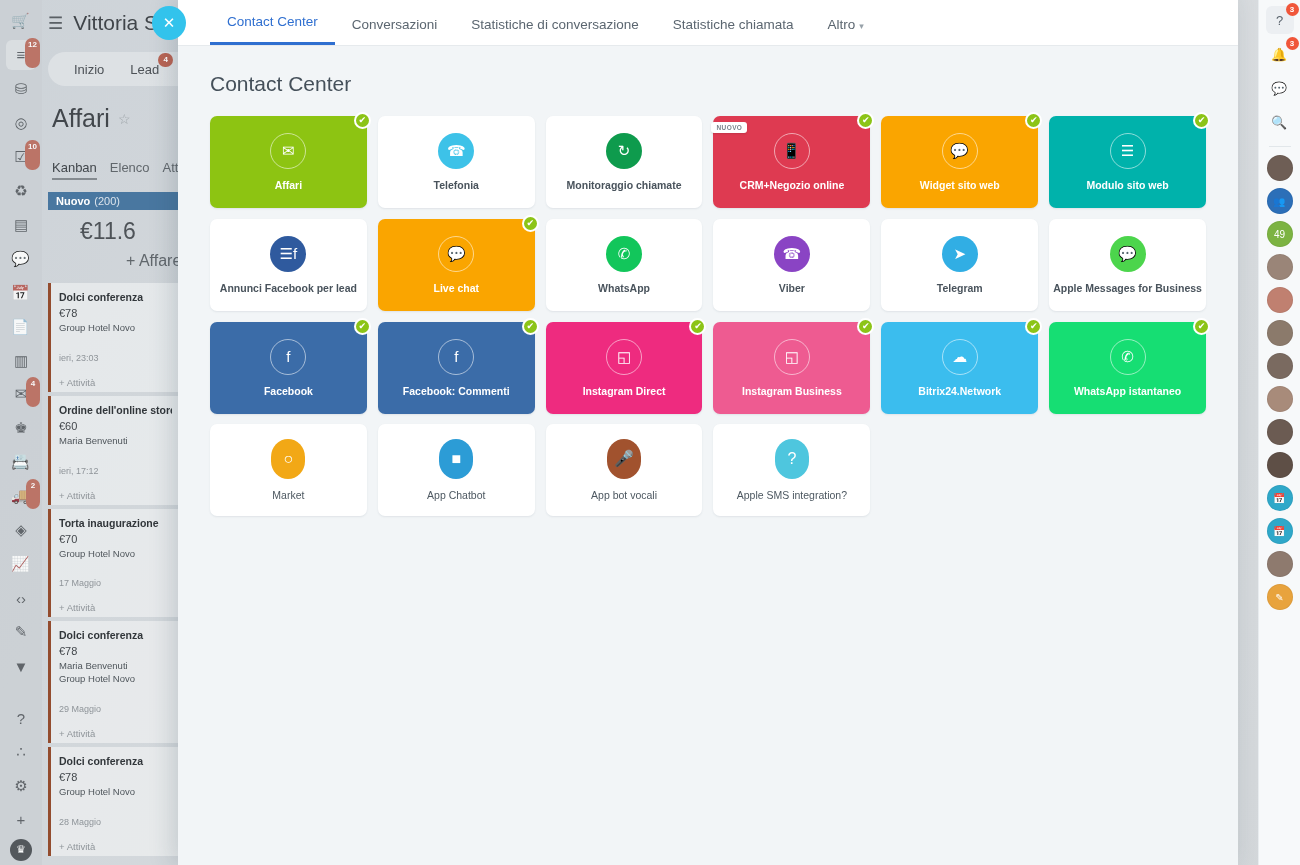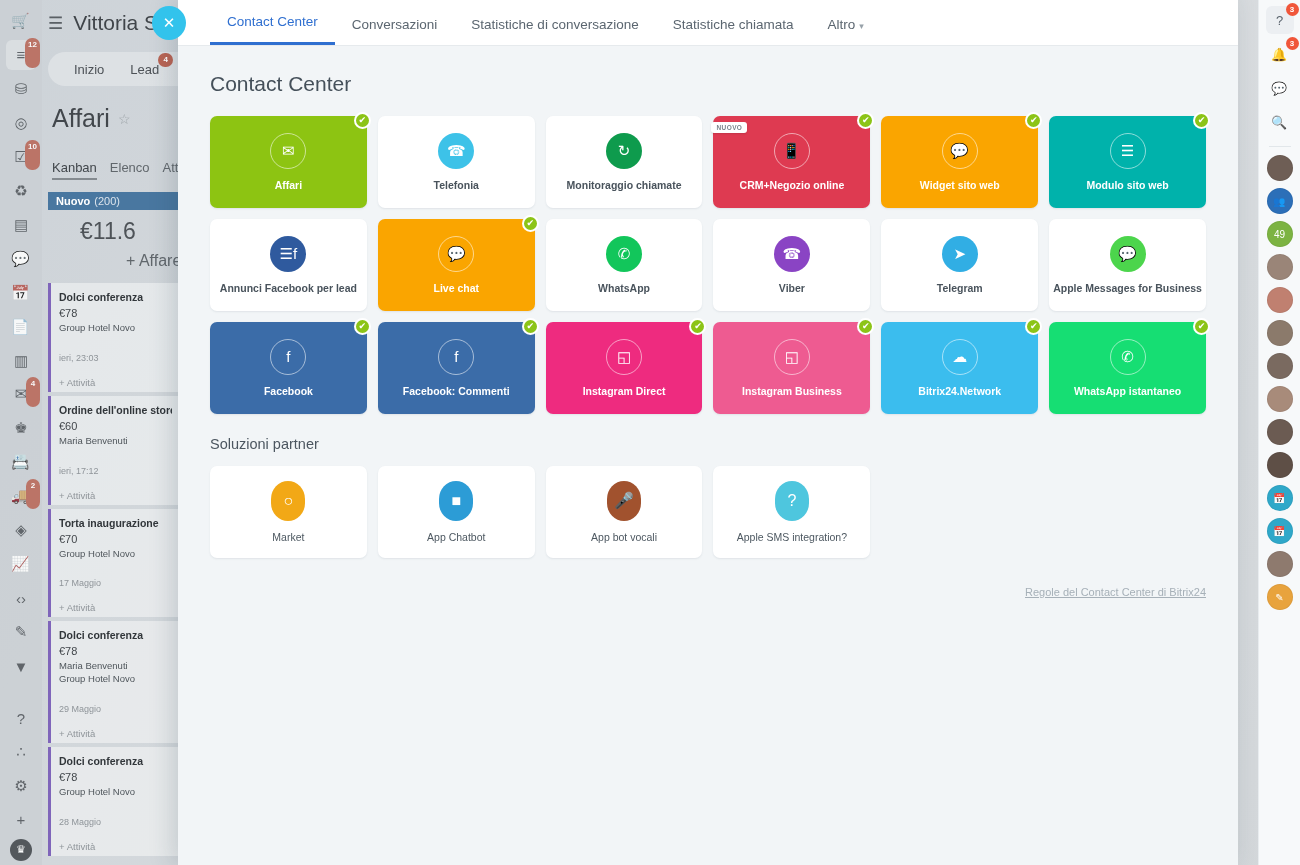--- a/index.html
+++ b/index.html
@@ -99,21 +99,21 @@
   }
   .addaffare {
     position: absolute; left: 126px; top: 252px;
     font-size: 16px; color: #5d6870;
   }
 
   
   .deals { position: absolute; left: 48px; top: 283px; width: 132px; }
   .deal {
     background: rgba(255,255,255,.45);
-    border-left: 3px solid #8b5cf6;
+    border-left: 3px solid #c2410c;
     margin-bottom: 4px; padding: 8px 8px 4px 8px;
     position: relative;
   }
   .deal-title { font-size: 10.5px; font-weight: bold; color: #2e373e; margin-bottom: 4px;
                 white-space: nowrap; overflow: hidden; }
   .deal-amt { font-size: 11px; color: #3f4850; margin-bottom: 3px; }
   .deal-who { font-size: 9.5px; color: #4a5760; line-height: 1.35; }
   .deal-date { font-size: 9px; color: #8b969e; margin-top: 18px; }
   .deal-act { font-size: 9.5px; color: #8b969e; margin-top: 14px; }
 
@@ -431,42 +431,40 @@
             <div class="ico-wrap" style="font-size: 15px;">☁</div>
             <div class="card-label">Bitrix24.Network</div>
           </div>
           <div class="card active" style="background: rgb(22, 222, 115);">
             <div class="check">✔</div>
             <div class="ico-wrap" style="font-size: 15px;">✆</div>
             <div class="card-label">WhatsApp istantaneo</div>
           </div>
         </div>
 
-      <div class="section-title">Soluzioni partner</div>
 
       <div class="grid partner" id="partner-grid">
           <div class="card partner-card">
             <div class="partner-ico" style="background: rgb(242, 168, 22);">○</div>
             <div class="card-label">Market</div>
           </div>
           <div class="card partner-card">
             <div class="partner-ico" style="background: rgb(44, 156, 214);">■</div>
             <div class="card-label">App Chatbot</div>
           </div>
           <div class="card partner-card">
             <div class="partner-ico" style="background: rgb(161, 82, 46);">🎤</div>
             <div class="card-label">App bot vocali</div>
           </div>
           <div class="card partner-card">
             <div class="partner-ico" style="background: rgb(78, 198, 222);">?</div>
             <div class="card-label">Apple SMS integration?</div>
           </div>
         </div>
 
-      <div class="footer-link">Regole del Contact Center di Bitrix24</div>
     </div>
   </div>
 
   <div class="rrail" id="right-rail">
       <div class="rr-item boxed">?<span class="rr-badge">3</span></div>
       <div class="rr-item">🔔<span class="rr-badge">3</span></div>
       <div class="rr-item">💬</div>
       <div class="rr-item">🔍</div>
       <div class="rr-sep"></div>
       <div class="avatar" style="background: rgb(110, 94, 85);"></div>

